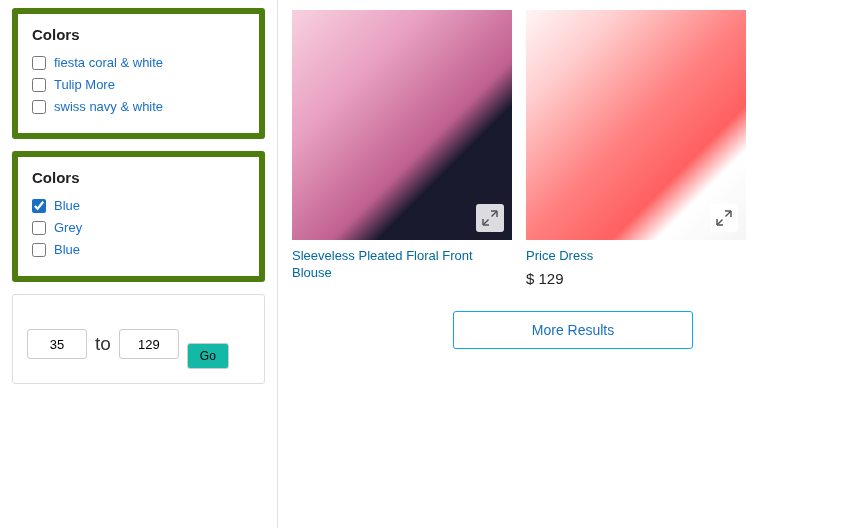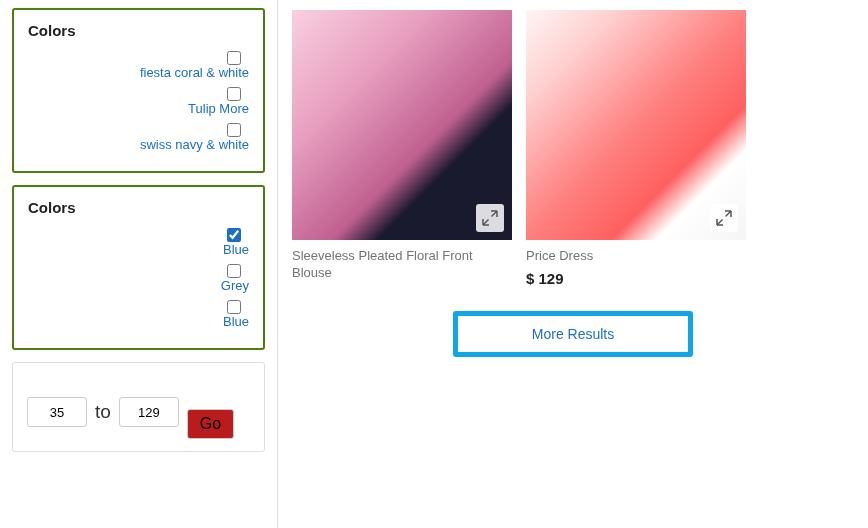--- a/index.html
+++ b/index.html
@@ -18,37 +18,36 @@
       min-height: 528px;
     }
     
     .sidebar {
       width: 278px;
       min-width: 278px;
       padding: 8px 12px;
       border-right: 1px solid #e0e0e0;
     }
     .filter-section {
-      border: 2px solid #4d7c0f;
+      border: 6px solid #4d7c0f;
       border-radius: 3px;
       margin-bottom: 12px;
       padding: 12px 14px;
     }
     .filter-title {
       font-size: 15px;
       font-weight: bold;
       margin-bottom: 12px;
       color: #222;
     }
     .filter-item {
       display: flex;
-      align-items: flex-end;
+      align-items: center;
       margin-bottom: 7px;
       cursor: pointer;
-      flex-direction: column;
     }
     .filter-item input[type="checkbox"] {
       margin-right: 8px;
       width: 14px;
       height: 14px;
       cursor: pointer;
       accent-color: #1a6fc4;
     }
     .filter-label {
       color: #1a6fc4;
@@ -74,25 +73,25 @@
       font-size: 13px;
       text-align: center;
     }
     .price-to {
       margin: 16px 8px;
       font-size: 19px;
     }
     .go-btn {
       margin-left: 8px;
       padding: 5px 12px;
-      background: #b91c1c;
+      background: #14b8a6;
       border: 1px solid #ccc;
       border-radius: 3px;
       cursor: pointer;
-      font-size: 16px;
+      font-size: 12px;
       margin-top: 24px;
     }
     
     .main {
       flex: 1;
       padding: 10px 14px;
     }
     .products-grid {
       display: flex;
       gap: 14px;
@@ -131,39 +130,39 @@
       display: flex;
       align-items: center;
       justify-content: center;
       cursor: pointer;
       font-size: 16px;
       color: #555;
     }
     .product-name {
       margin-top: 8px;
       font-size: 13px;
-      color: #737373;
+      color: #0369a1;
       line-height: 1.3;
       font-weight: normal;
     }
     .product-price {
       margin-top: 5px;
       font-size: 15px;
       color: #222;
-      font-weight: bold;
+      font-weight: normal;
     }
     .more-results-wrap {
       margin-top: 24px;
       display: flex;
       justify-content: center;
     }
     .more-results-btn {
       width: 240px;
       padding: 10px 20px;
-      border: 5px solid #0ea5e9;
+      border: 1px solid #0ea5e9;
       background: #fff;
       color: #1a6fc4;
       font-size: 14px;
       cursor: pointer;
       border-radius: 3px;
     }
   </style>
 </head>
 <body>
 

